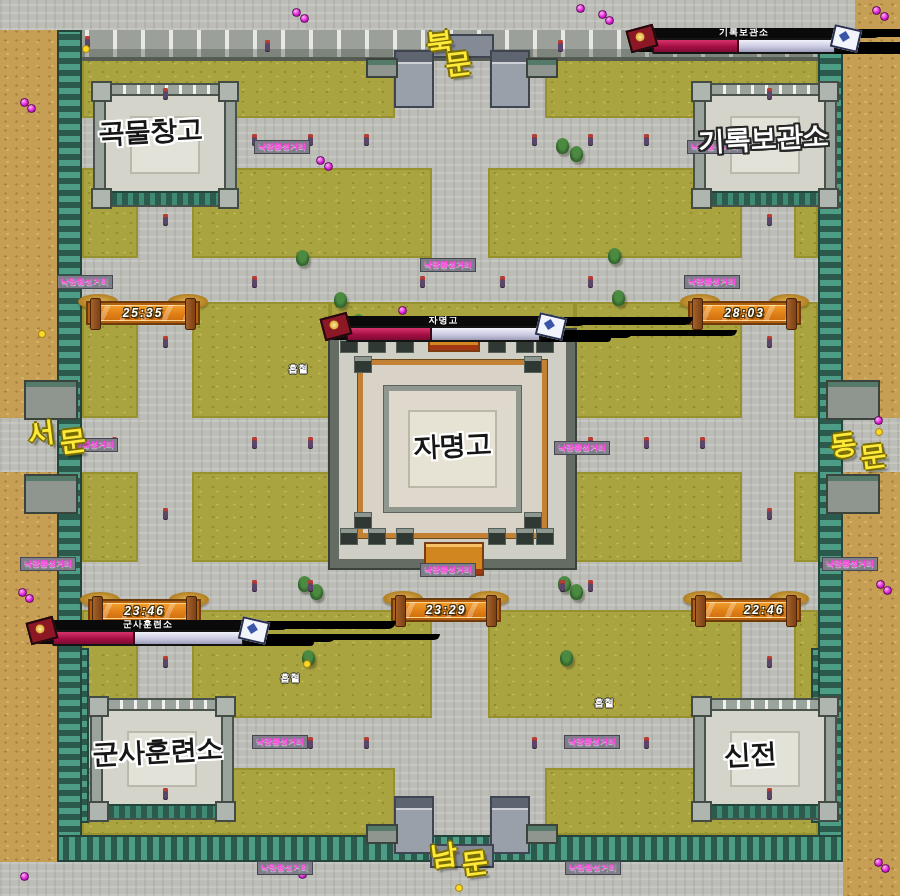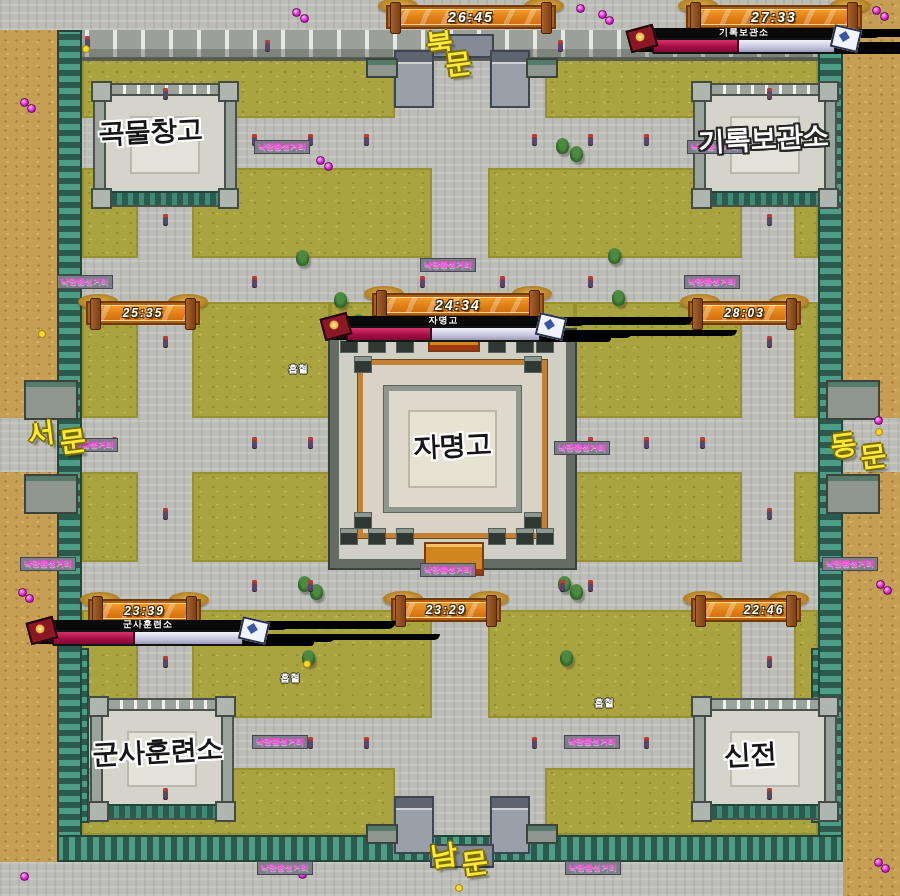--- a/index.html
+++ b/index.html
@@ -326,67 +326,43 @@
     <div class="abs turret" style="left: 340px; top: 528px; z-index: 5;"></div>
     <div class="abs turret" style="left: 368px; top: 528px; z-index: 5;"></div>
     <div class="abs turret" style="left: 396px; top: 528px; z-index: 5;"></div>
     <div class="abs turret" style="left: 488px; top: 528px; z-index: 5;"></div>
     <div class="abs turret" style="left: 516px; top: 528px; z-index: 5;"></div>
     <div class="abs turret" style="left: 536px; top: 528px; z-index: 5;"></div>
     <div class="abs turret" style="left: 354px; top: 356px; z-index: 5;"></div>
     <div class="abs turret" style="left: 524px; top: 356px; z-index: 5;"></div>
     <div class="abs turret" style="left: 354px; top: 512px; z-index: 5;"></div>
     <div class="abs turret" style="left: 524px; top: 512px; z-index: 5;"></div>
-    <div class="abs timer" style="left: 386px; top: 5px; width: 170px;">
-      <div class="abs t-gold" style="left:-8px;"></div>
-      <div class="abs t-gold" style="right:-8px;"></div>
-      <div class="abs t-banner"></div>
-      <div class="abs t-post" style="left:4px;"></div>
-      <div class="abs t-post" style="right:4px;"></div>
-      <div class="t-time">26:45</div>
-    </div>
-    <div class="abs timer" style="left: 686px; top: 5px; width: 176px;">
-      <div class="abs t-gold" style="left:-8px;"></div>
-      <div class="abs t-gold" style="right:-8px;"></div>
-      <div class="abs t-banner"></div>
-      <div class="abs t-post" style="left:4px;"></div>
-      <div class="abs t-post" style="right:4px;"></div>
-      <div class="t-time">27:33</div>
-    </div>
     <div class="abs timer" style="left: 86px; top: 301px; width: 114px;">
       <div class="abs t-gold" style="left:-8px;"></div>
       <div class="abs t-gold" style="right:-8px;"></div>
       <div class="abs t-banner"></div>
       <div class="abs t-post" style="left:4px;"></div>
       <div class="abs t-post" style="right:4px;"></div>
       <div class="t-time" style="font-size: 12px;">25:35</div>
     </div>
-    <div class="abs timer" style="left: 372px; top: 293px; width: 172px;">
-      <div class="abs t-gold" style="left:-8px;"></div>
-      <div class="abs t-gold" style="right:-8px;"></div>
-      <div class="abs t-banner"></div>
-      <div class="abs t-post" style="left:4px;"></div>
-      <div class="abs t-post" style="right:4px;"></div>
-      <div class="t-time">24:34</div>
-    </div>
     <div class="abs timer" style="left: 688px; top: 301px; width: 113px;">
       <div class="abs t-gold" style="left:-8px;"></div>
       <div class="abs t-gold" style="right:-8px;"></div>
       <div class="abs t-banner"></div>
       <div class="abs t-post" style="left:4px;"></div>
       <div class="abs t-post" style="right:4px;"></div>
       <div class="t-time" style="font-size: 12px;">28:03</div>
     </div>
     <div class="abs timer" style="left: 88px; top: 599px; width: 113px;">
       <div class="abs t-gold" style="left:-8px;"></div>
       <div class="abs t-gold" style="right:-8px;"></div>
       <div class="abs t-banner"></div>
       <div class="abs t-post" style="left:4px;"></div>
       <div class="abs t-post" style="right:4px;"></div>
-      <div class="t-time" style="font-size: 12px;">23:39</div>
+      <div class="t-time" style="font-size: 12px;">23:46</div>
     </div>
     <div class="abs timer" style="left: 391px; top: 598px; width: 110px;">
       <div class="abs t-gold" style="left:-8px;"></div>
       <div class="abs t-gold" style="right:-8px;"></div>
       <div class="abs t-banner"></div>
       <div class="abs t-post" style="left:4px;"></div>
       <div class="abs t-post" style="right:4px;"></div>
       <div class="t-time" style="font-size: 12px;">23:29</div>
     </div>
     <div class="abs timer" style="left: 691px; top: 598px; width: 110px;">

